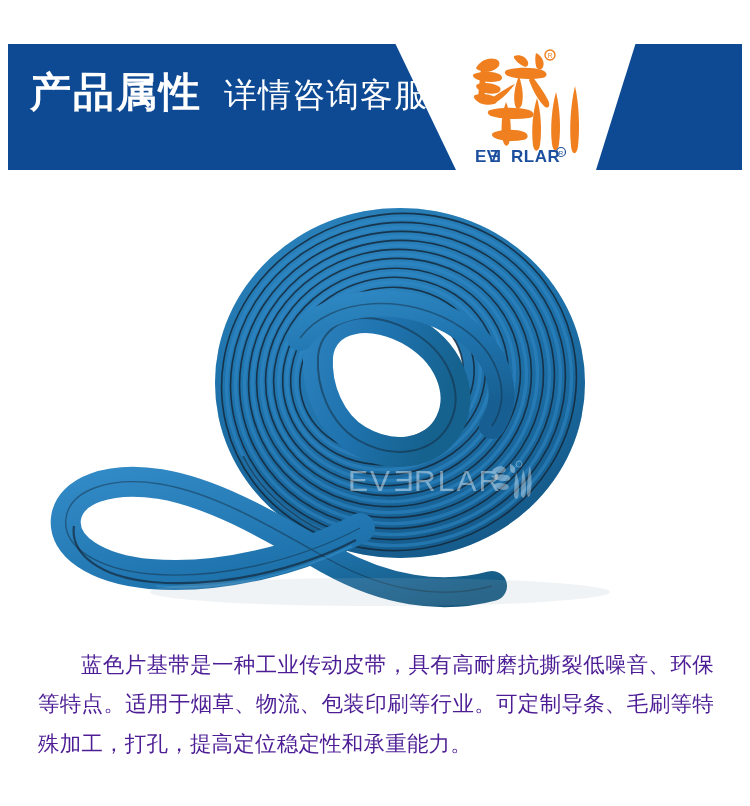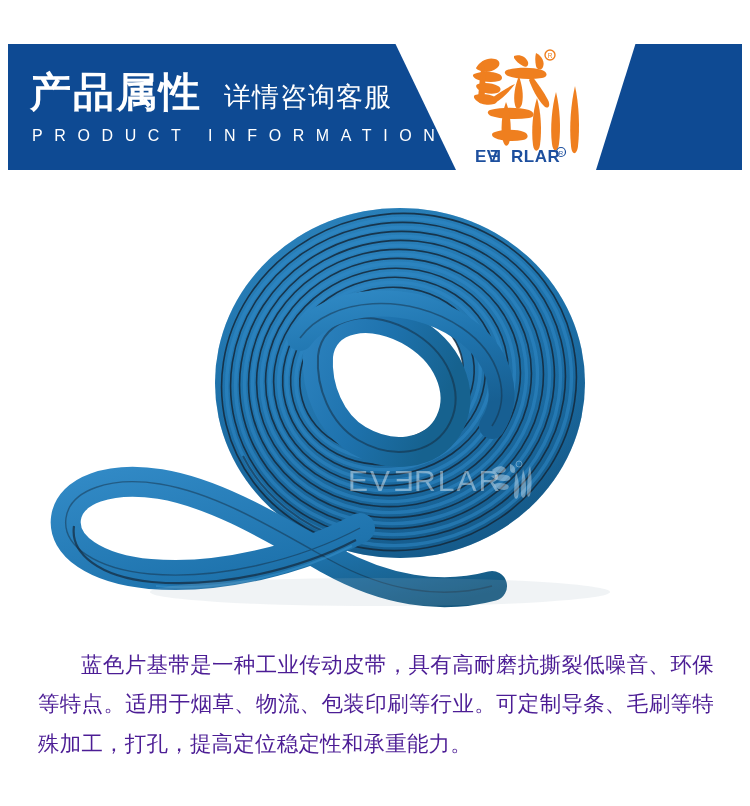--- a/index.html
+++ b/index.html
@@ -66,21 +66,21 @@
   .title-cn {
     color: #ffffff;
     font-size: 41px;
     font-weight: bold;
     letter-spacing: 2px;
     line-height: 1;
   }
 
   .title-sub {
     color: #ffffff;
-    font-size: 27px;
+    font-size: 33px;
     font-weight: normal;
     letter-spacing: 1px;
     line-height: 1;
     margin-left: 22px;
     position: relative;
     top: -2px;
   }
 
   .title-en {
     position: absolute;
@@ -161,21 +161,20 @@
 <div class="header">
 
   <div class="banner-left"></div>
   <div class="banner-right"></div>
 
   <div class="header-text">
     <div class="title-row">
       <span class="title-cn">产品属性</span>
       <span class="title-sub">详情咨询客服</span>
     </div>
-    <div class="title-en">PRODUCT INFORMATION</div>
   </div>
 
   <div class="logo">
     <svg width="128" height="130" viewBox="0 0 128 130">
       <g fill="#ef7f1f">
 
         <path d="M14 28 C18 21, 26 17, 33 19 C38 20, 39 25, 35 28 C30 32, 24 33, 19 31 C16 30, 14 29, 14 28 Z"></path>
         <path d="M12 34 C20 31, 30 31, 37 34 C41 36, 41 40, 37 41 C30 43, 20 42, 14 39 C11 37, 10 35, 12 34 Z"></path>
         <path d="M16 44 C22 42, 31 43, 36 46 C40 48, 39 52, 35 53 C29 55, 21 53, 17 50 C14 48, 13 45, 16 44 Z"></path>
         <path d="M13 55 C19 53, 28 54, 33 57 C36 59, 36 63, 32 64 C26 66, 18 64, 15 61 C12 59, 11 56, 13 55 Z"></path>

